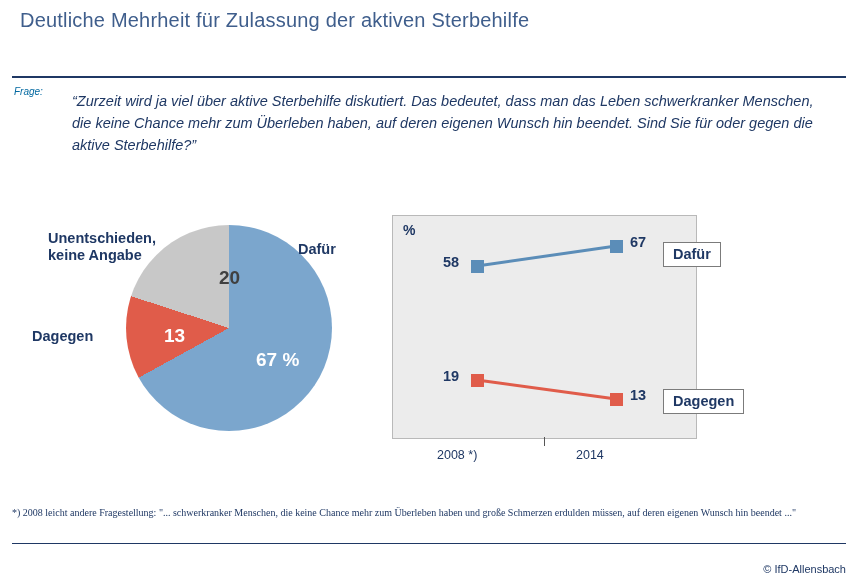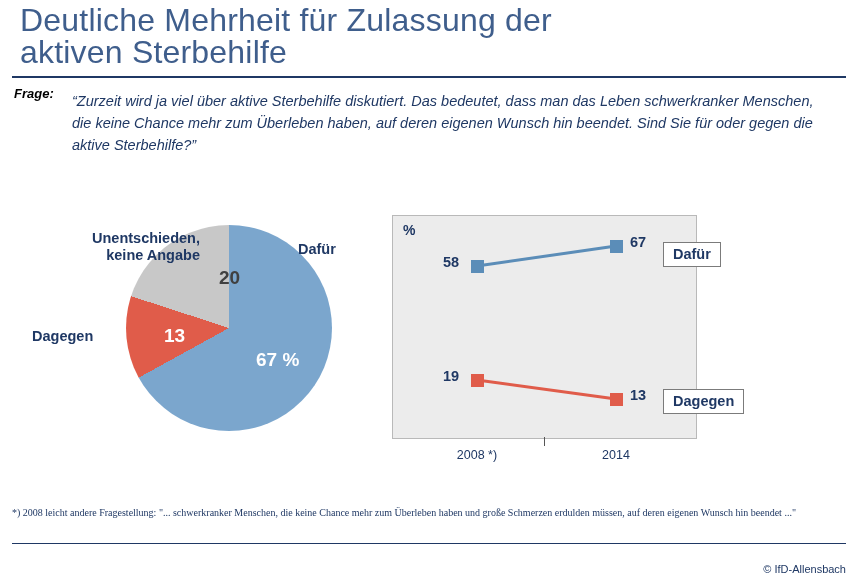--- a/index.html
+++ b/index.html
@@ -15,21 +15,21 @@
     position: relative;
     overflow: hidden;
   }
 
   
   #title {
     position: absolute;
     left: 20px;
     top: 4px;
     width: 620px;
-    font-size: 32px;
+    font-size: 20px;
     line-height: 32px;
     color: #3f5e8c;
     font-weight: normal;
     letter-spacing: 0.2px;
   }
   #title-rule {
     position: absolute;
     left: 12px;
     top: 76px;
     width: 834px;
@@ -42,23 +42,22 @@
     position: absolute;
     left: 14px;
     top: 84px;
     width: 800px;
   }
   #question-label {
     position: absolute;
     left: 0px;
     top: 2px;
     font-style: italic;
-    font-size: 13px;
-    color: #000000;
-    font-weight: bold;
+    font-size: 10px;
+    color: #0369a1;
   }
   #question-text {
     position: absolute;
     left: 58px;
     top: 6px;
     width: 745px;
     font-style: italic;
     font-size: 14.5px;
     line-height: 22px;
     color: #1f3864;
@@ -109,21 +108,21 @@
   }
   .pie-lbl {
     position: absolute;
     font-weight: bold;
     font-size: 14.5px;
     color: #1f3864;
     line-height: 17px;
   }
   #pie-lbl-dafuer { left: 278px; top: 36px; }
   #pie-lbl-dagegen { left: 12px; top: 123px; }
-  #pie-lbl-unentschieden { left: 28px; top: 25px; text-align: right; margin-left: 44px; }
+  #pie-lbl-unentschieden { left: 28px; top: 25px; text-align: left; }
 
   
   #line-area {
     position: absolute;
     left: 392px;
     top: 215px;
     width: 303px;
     height: 222px;
     background: #ececec;
     border: 1px solid #b9b9b9;
@@ -161,21 +160,20 @@
     top: 0px;
     width: 1px;
     height: 9px;
     background: #555;
   }
   .axis-label {
     position: absolute;
     top: 11px;
     font-size: 12.5px;
     color: #1f3864;
-    text-align: center;
     width: 80px;
   }
   .callout {
     position: absolute;
     border: 1px solid #7b7b7b;
     background: #ffffff;
     font-size: 14.5px;
     font-weight: bold;
     color: #1f3864;
     padding: 3px 9px 4px 9px;

